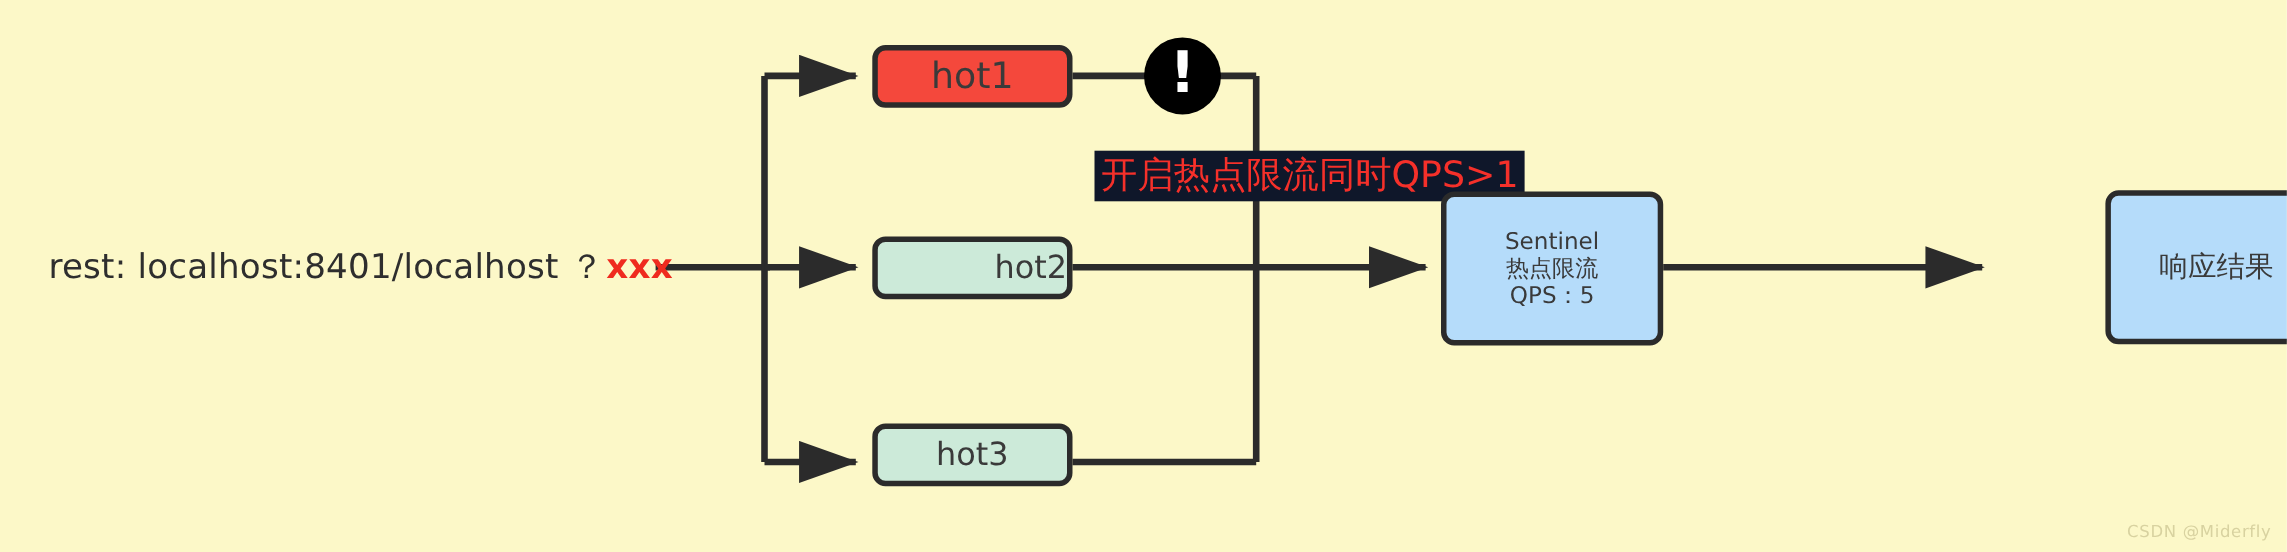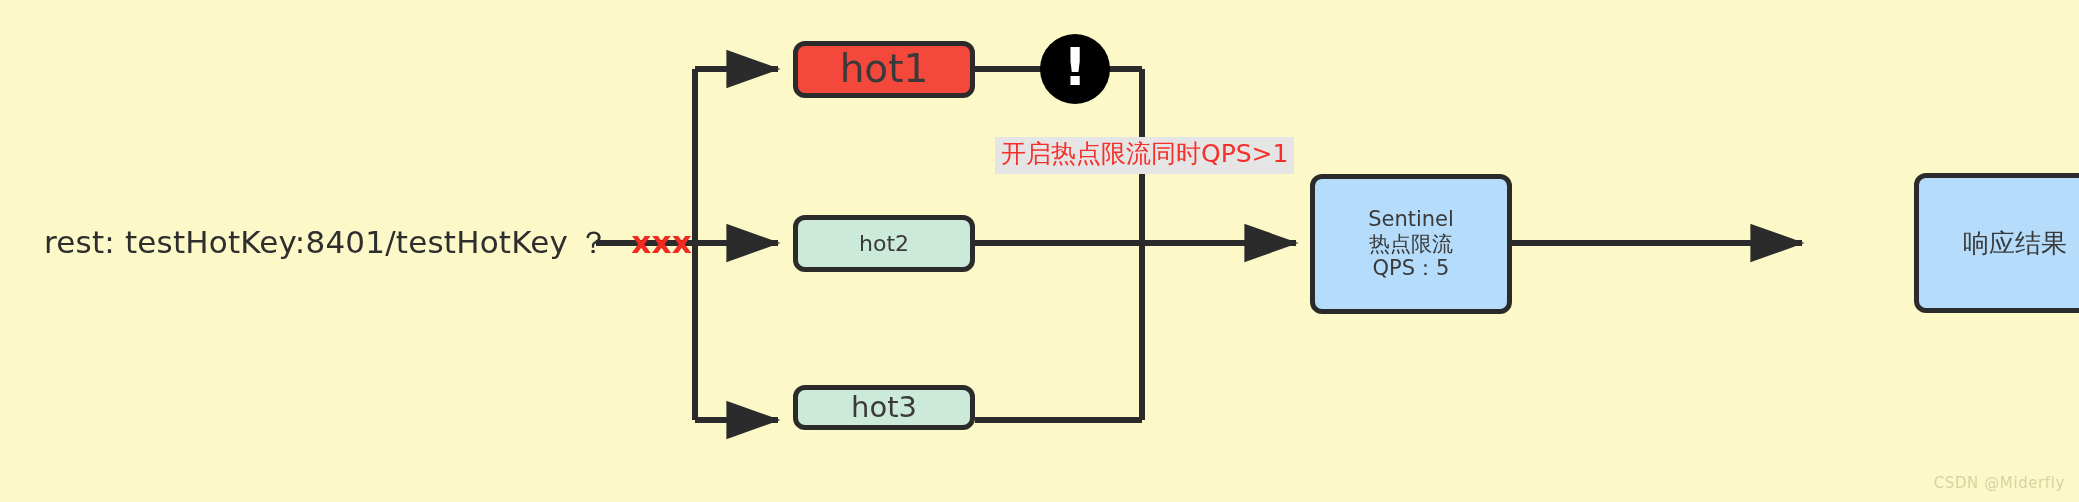--- a/index.html
+++ b/index.html
@@ -31,29 +31,30 @@
     flex-direction: column;
     align-items: center;
     justify-content: center;
     color: #3a3a3a;
     text-align: center;
     line-height: 1.18;
   }
   .node-hot1 {
     left: 793px; top: 41px; width: 182px; height: 57px;
     background: #f4483c;
-    font-size: 39px;
+    font-size: 33px;
   }
   .node-hot2 {
     left: 793px; top: 215px; width: 182px; height: 57px;
     background: #ccead9;
-    font-size: 22px;
+    font-size: 29px;
+    align-items: flex-end;
   }
   .node-hot3 {
-    left: 793px; top: 385px; width: 182px; height: 45px;
+    left: 793px; top: 385px; width: 182px; height: 57px;
     background: #ccead9;
     font-size: 29px;
   }
   .node-sentinel {
     left: 1310px; top: 174px; width: 202px; height: 140px;
     background: #b5dcfa;
     font-size: 21px;
   }
   .node-sentinel .ln { display: block; }
   .node-result {
@@ -66,21 +67,21 @@
     left: 44px;
     top: 222px;
     font-size: 31px;
     color: #2e2e2e;
     white-space: nowrap;
     letter-spacing: 0.2px;
   }
   .req-text .accent {
     color: #ef2b1f;
     font-weight: 600;
-    margin-left: 22px;
+    margin-left: 2px;
     text-align: center;
   }
   .warn-badge {
     position: absolute;
     left: 1040px;
     top: 34px;
     width: 70px;
     height: 70px;
     border-radius: 50%;
     background: #000000;
@@ -94,23 +95,23 @@
     font-weight: 700;
     line-height: 1;
     margin-top: -4px;
     font-family: "DejaVu Sans", "Liberation Sans", sans-serif;
   }
   .cond-label {
     position: absolute;
     left: 995px;
     top: 137px;
     padding: 3px 6px 5px 6px;
-    background: #e5e5e5;
+    background: #0f172a;
     color: #f5302a;
-    font-size: 25px;
+    font-size: 33px;
     white-space: nowrap;
     line-height: 1.15;
   }
   .watermark {
     position: absolute;
     right: 14px;
     bottom: 10px;
     font-size: 15px;
     color: #d8d2a0;
     letter-spacing: 0.6px;
@@ -145,21 +146,21 @@
     <path d="M975,420 L1142,420" stroke="#2b2b2b" stroke-width="6" fill="none"></path>
 
     <path d="M1142,69 L1142,420" stroke="#2b2b2b" stroke-width="6" fill="none"></path>
 
     <path d="M975,243 L1296,243" stroke="#2b2b2b" stroke-width="6" fill="none" marker-end="url(#arrow)"></path>
 
     <path d="M1512,243 L1802,243" stroke="#2b2b2b" stroke-width="6" fill="none" marker-end="url(#arrow)"></path>
   </svg>
 
   <div class="req-text">
-    <span>rest: testHotKey:8401/testHotKey ？</span><span class="accent">xxx</span>
+    <span>rest: localhost:8401/localhost ？</span><span class="accent">xxx</span>
   </div>
 
   <div class="node node-hot1">
     <span>hot1</span>
   </div>
 
   <div class="node node-hot2">
     <span>hot2</span>
   </div>
 

